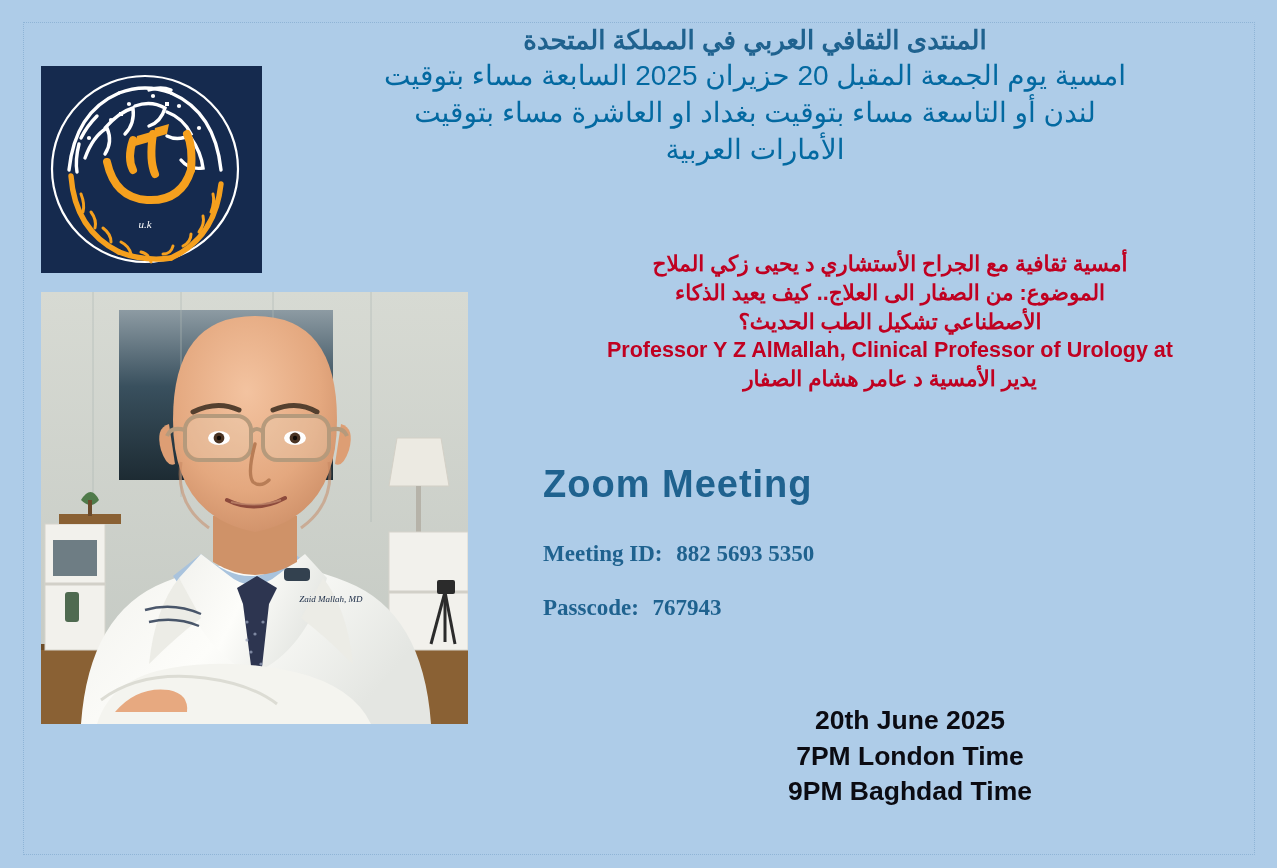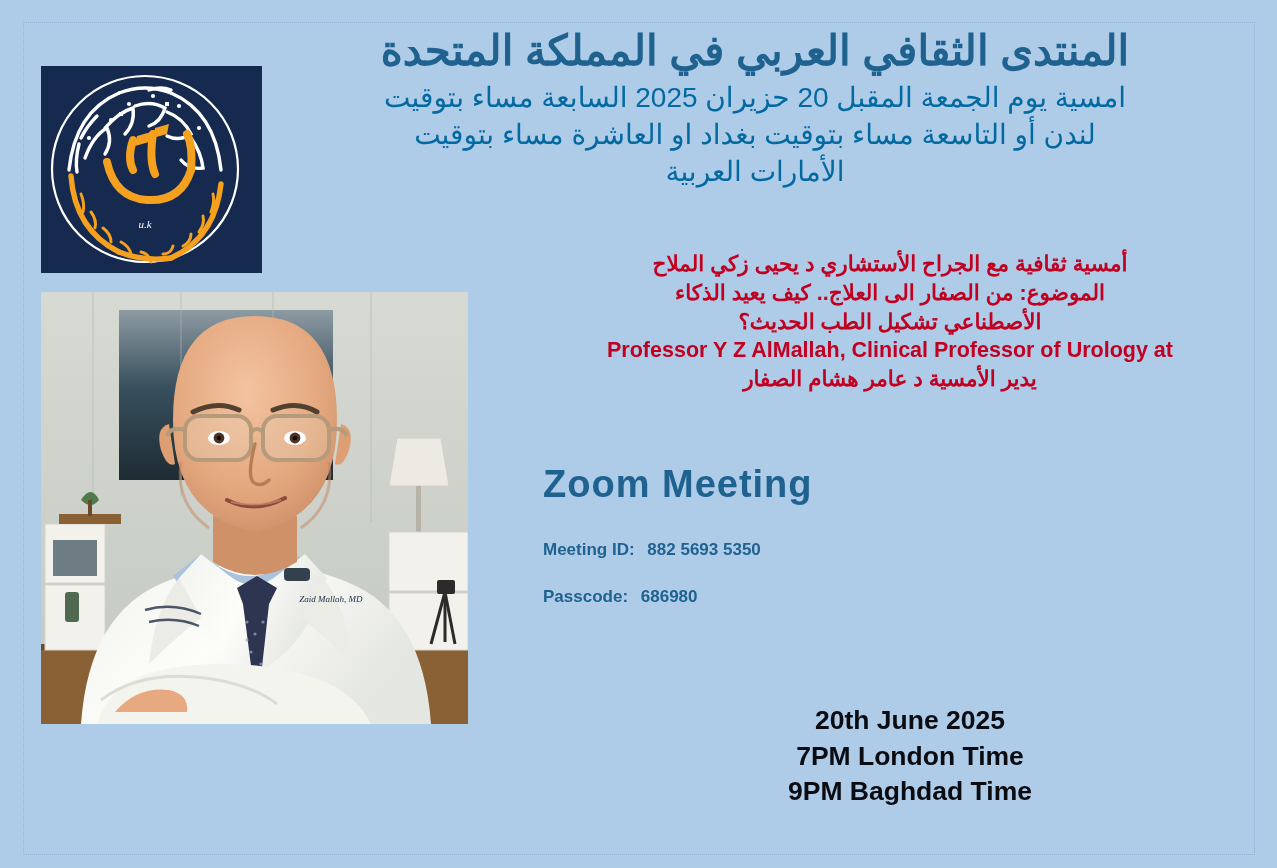--- a/index.html
+++ b/index.html
@@ -49,21 +49,21 @@
 
   #header-text {
     position: absolute;
     left: 232px;
     top: 0px;
     width: 998px;
     text-align: center;
     direction: rtl;
   }
   #org-title {
-    font-size: 42px;
+    font-size: 26px;
     font-weight: bold;
     color: #1f628f;
     line-height: 1.35;
     letter-spacing: 0px;
     white-space: nowrap;
   }
   .header-sub {
     font-size: 28px;
     font-weight: normal;
     color: #0369a1;
@@ -115,25 +115,26 @@
   }
   #zoom-heading {
     font-size: 38px;
     font-weight: bold;
     color: #1f628f;
     letter-spacing: 1px;
     margin: 0 0 34px 0;
     line-height: 1.1;
   }
   .zoom-line {
-    font-size: 17px;
+    font-size: 23px;
     font-weight: bold;
     color: #1f628f;
     margin-bottom: 27px;
     line-height: 1.2;
+    font-family: Liberation Serif, serif;
   }
   .zoom-line .val { margin-left: 8px; }
 
   
   #date-block {
     position: absolute;
     left: 700px;
     top: 703px;
     width: 420px;
     text-align: center;
@@ -356,21 +357,21 @@
 </div>
 
 <div id="zoom-block">
   <div id="zoom-heading">Zoom Meeting</div>
   <div class="zoom-line">
     <span>Meeting ID:</span>
     <span class="val">882 5693 5350</span>
   </div>
   <div class="zoom-line">
     <span>Passcode:</span>
-    <span class="val">686980</span>
+    <span class="val">767943</span>
   </div>
 </div>
 
 <div id="date-block">
   <div>20th June 2025</div>
   <div>7PM London Time</div>
   <div>9PM Baghdad Time</div>
 </div>
 
 </body></html>

